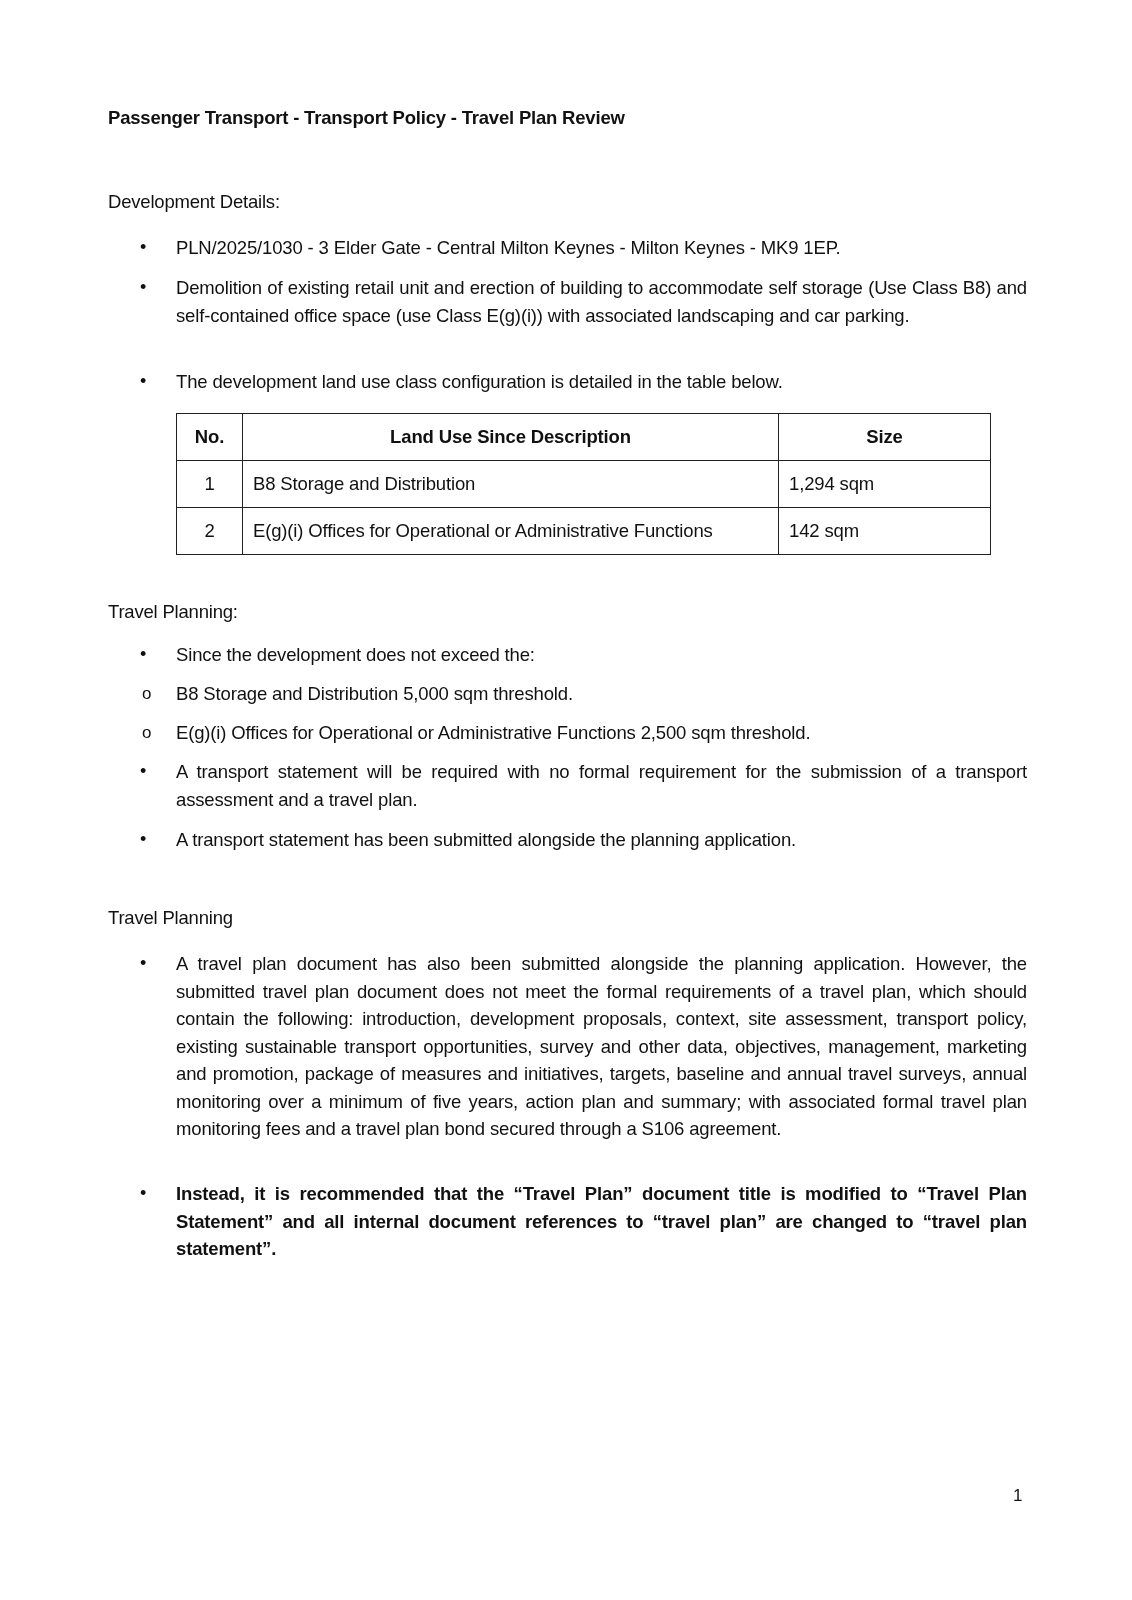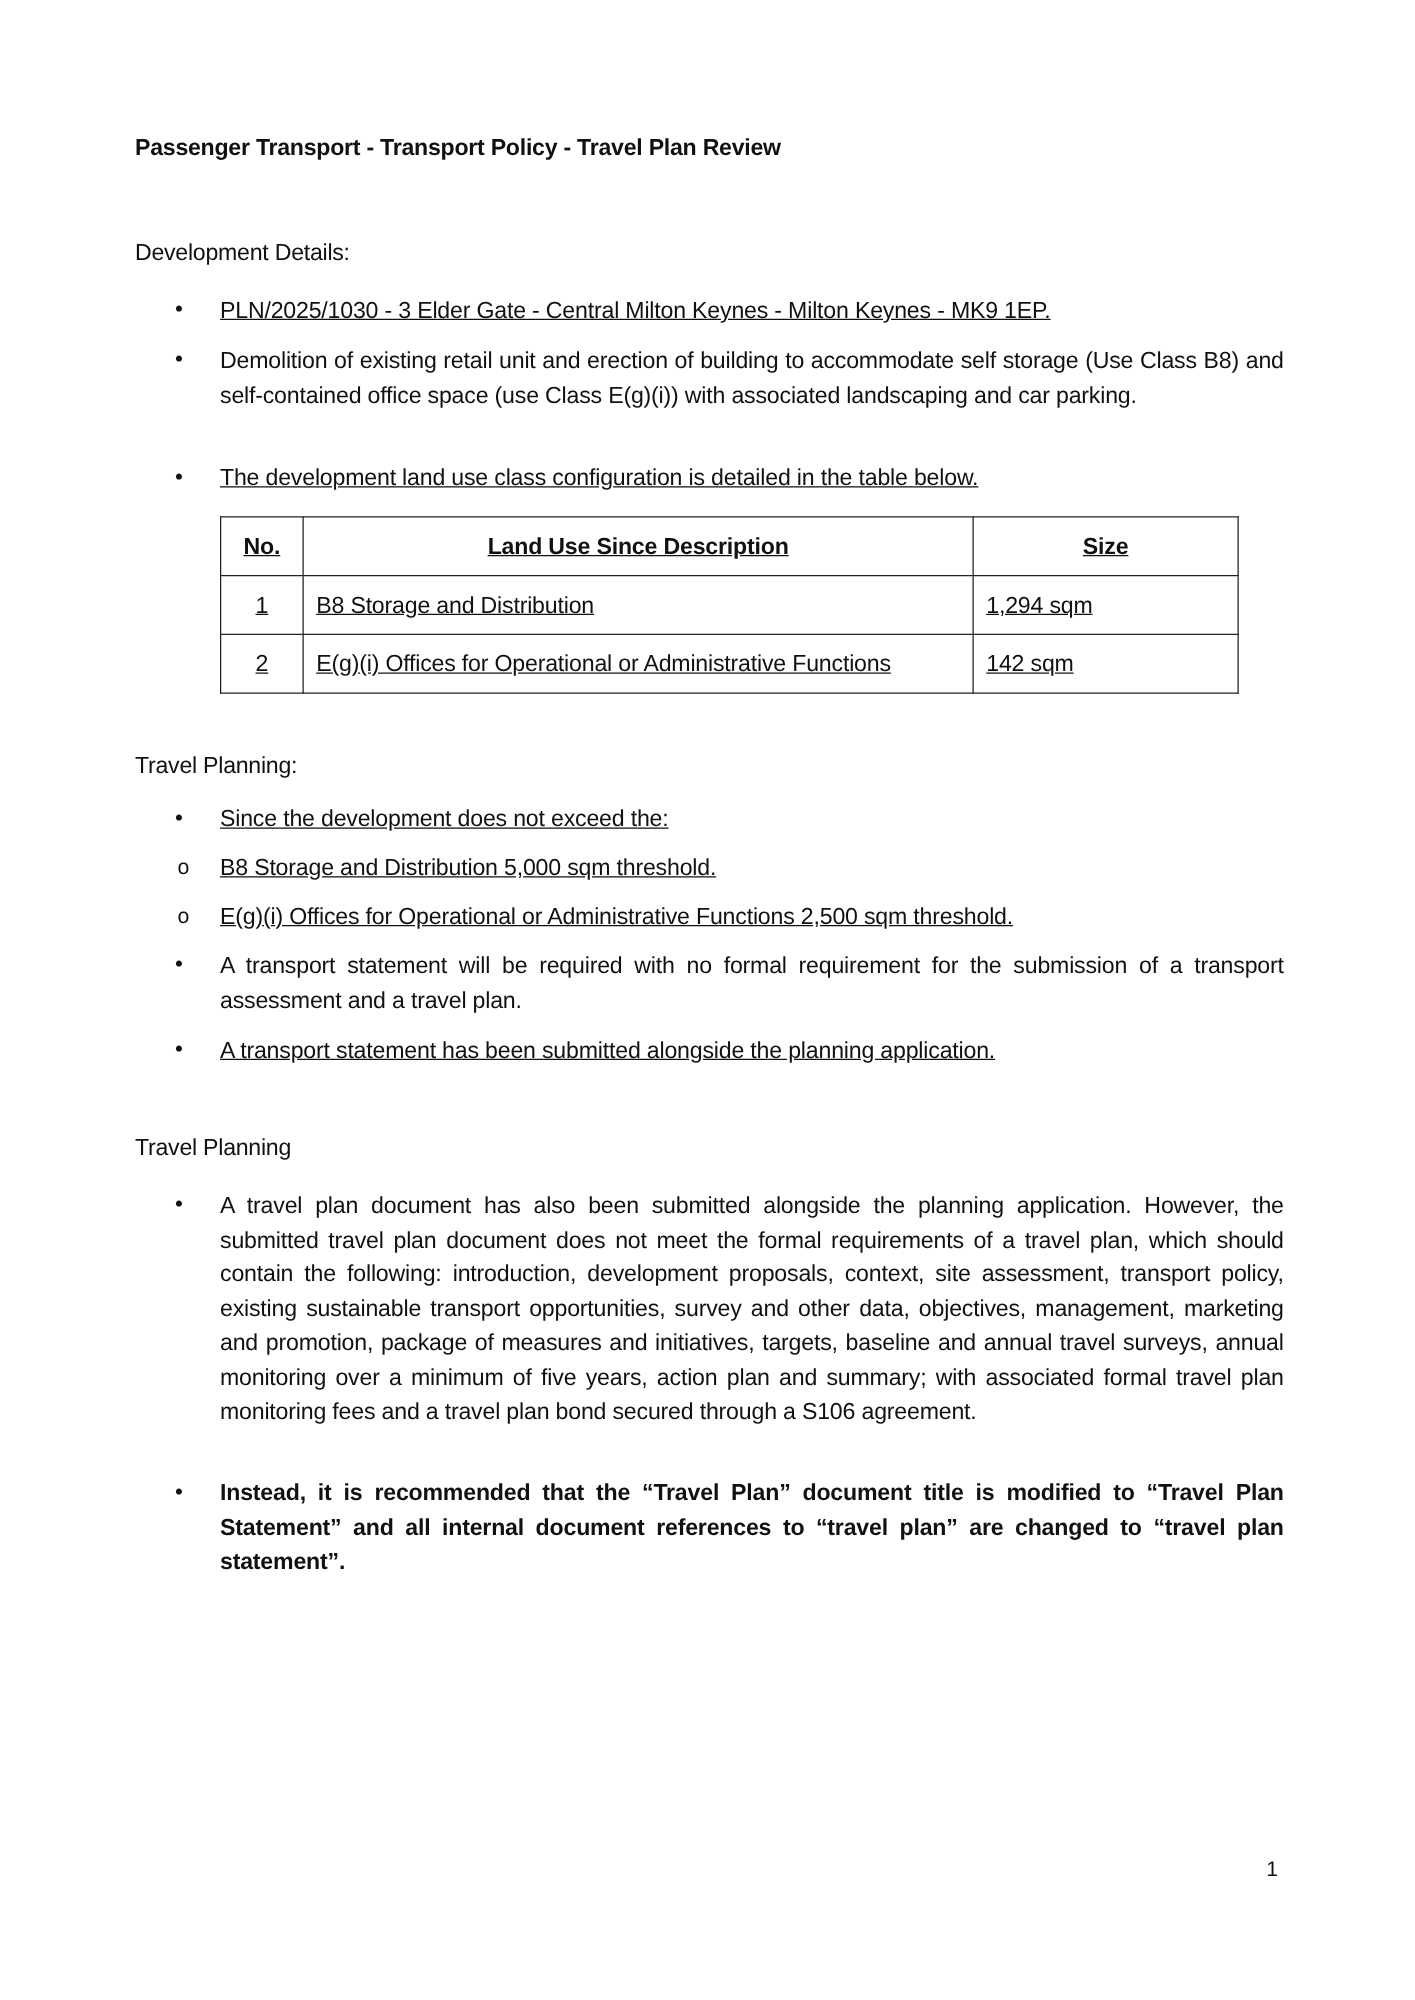--- a/index.html
+++ b/index.html
@@ -4,28 +4,28 @@
 <style>
   html, body { margin: 0; padding: 0; background: #ffffff; }
   body {
     width: 1132px; height: 1600px; position: relative; overflow: hidden;
     font-family: "Liberation Sans", sans-serif; color: #111111;
   }
   .page { position: absolute; left: 0; top: 0; width: 1132px; height: 1600px; border-radius: 13px; }
   .title { position: absolute; left: 108px; top: 107px; font-size: 18.5px; font-weight: bold; letter-spacing: -0.2px; }
   .heading { position: absolute; left: 108px; font-size: 18.5px; font-weight: normal; letter-spacing: -0.2px; }
   .item { position: absolute; left: 176px; width: 851px; font-size: 18.5px; line-height: 27.5px; text-align: justify; letter-spacing: -0.15px; }
-  .item.nojust { text-align: left; text-decoration: underline; }
+  .item.nojust { text-align: left; }
   .marker { position: absolute; left: 140px; font-size: 18px; line-height: 27.5px; }
   .marker.circle { left: 142px; font-size: 17px; }
   table.land {
     position: absolute; left: 176px; top: 413px; width: 815px;
     border-collapse: collapse; font-size: 18.5px; letter-spacing: -0.15px;
   }
-  table.land th, table.land td { border: 1.3px solid #222; height: 46px; padding: 0 10px; text-decoration: underline; }
+  table.land th, table.land td { border: 1.3px solid #222; height: 46px; padding: 0 10px; }
   table.land th { font-weight: bold; text-align: center; }
   table.land td.no { text-align: center; width: 45px; }
   table.land th.size { text-align: center; }
   table.land td.desc { width: 515px; margin-left: 36px; }
   .page-number { position: absolute; left: 1013px; top: 1486px; font-size: 17px; }
 </style>
 </head>
 <body>
 
 <div class="page">

